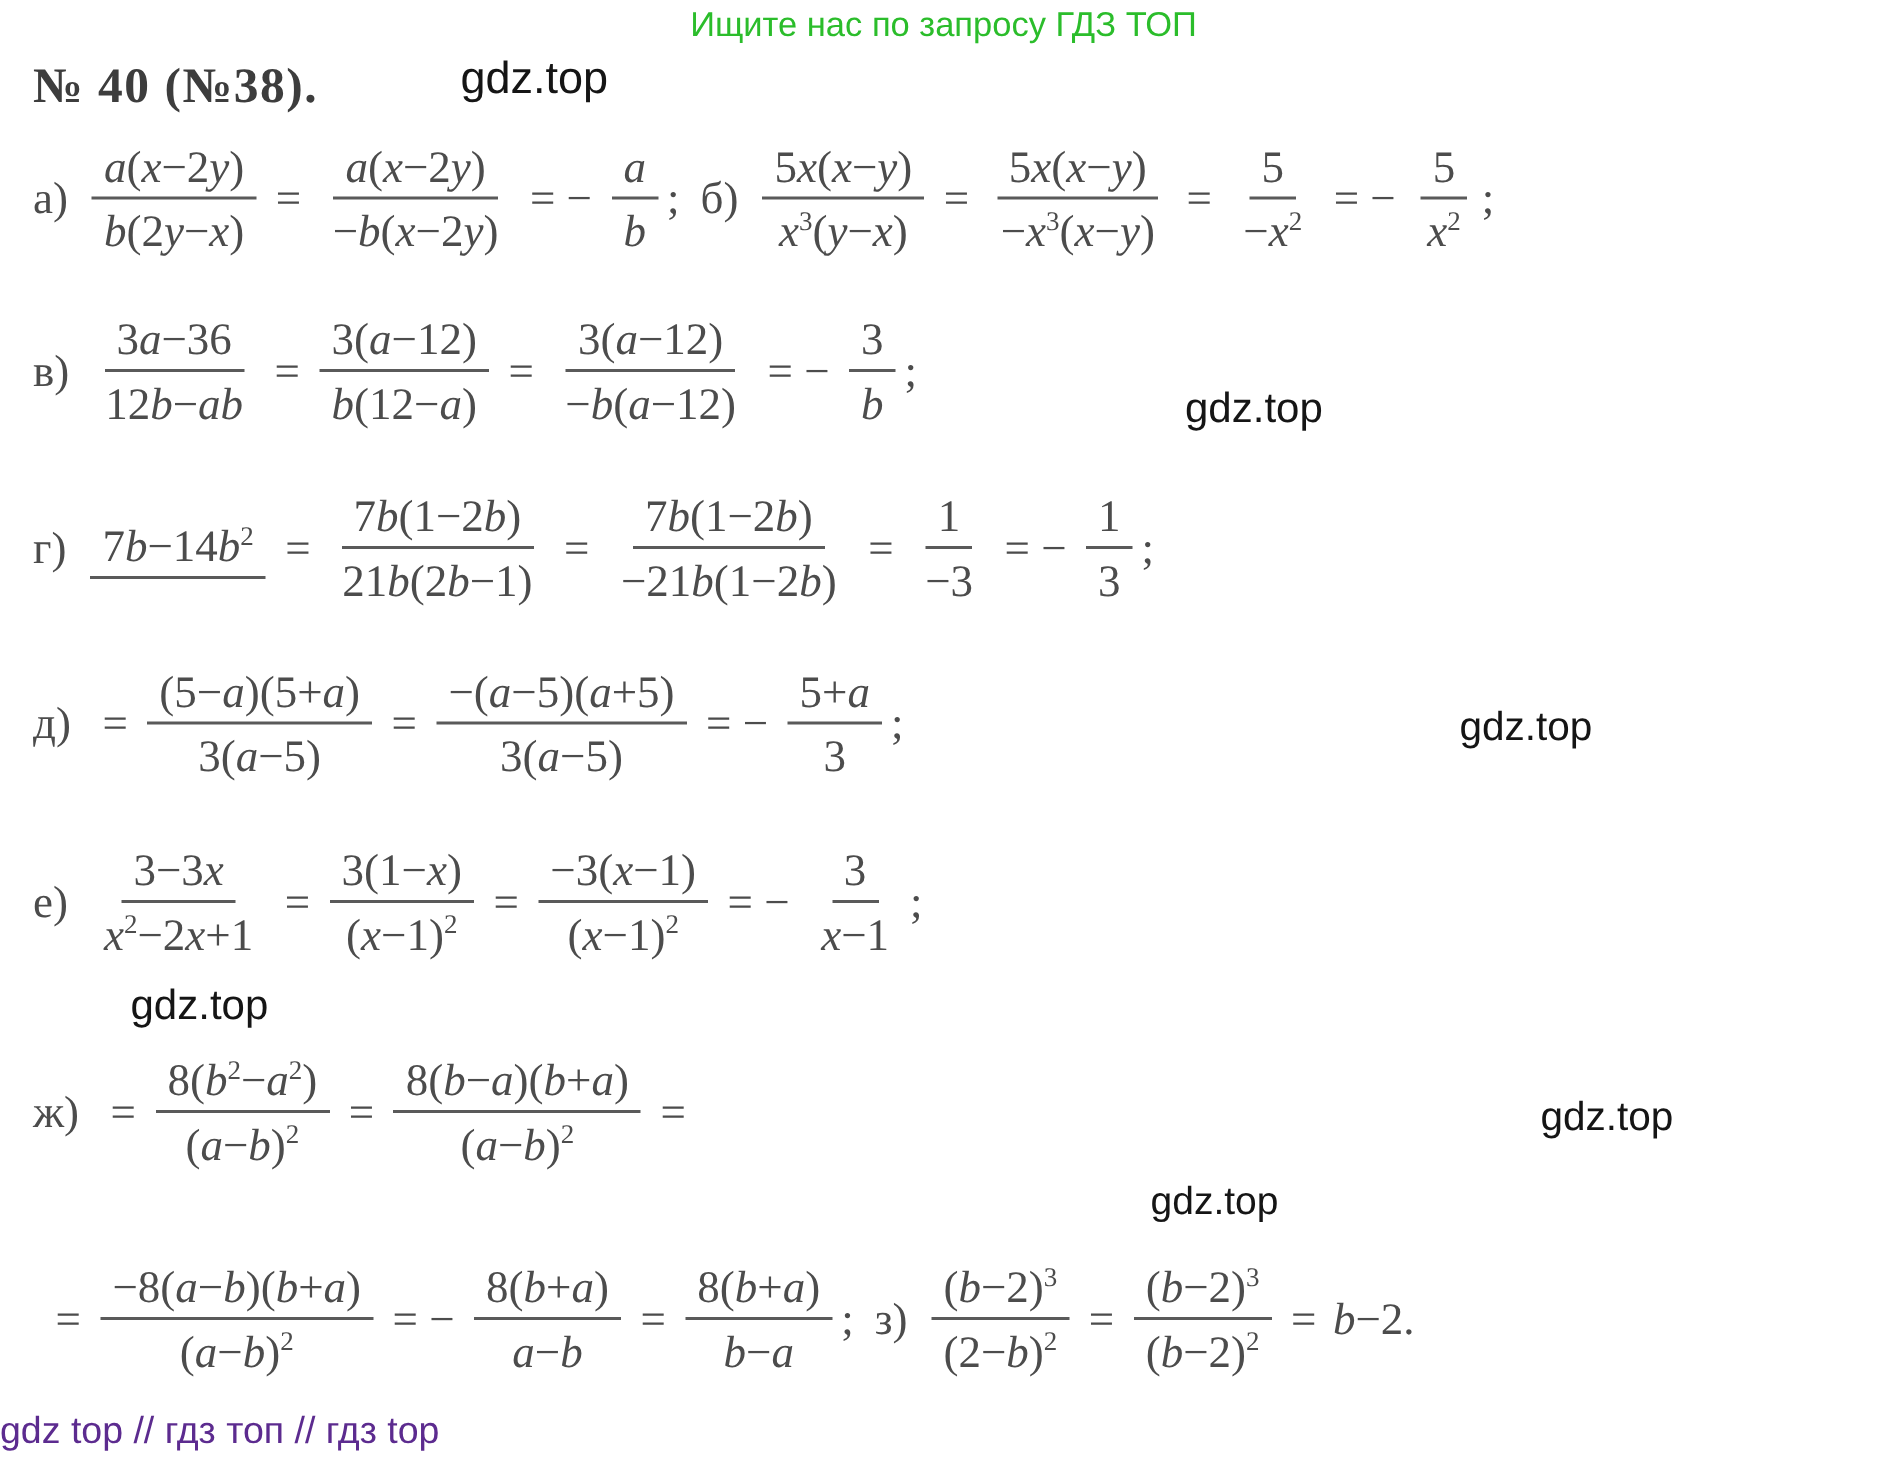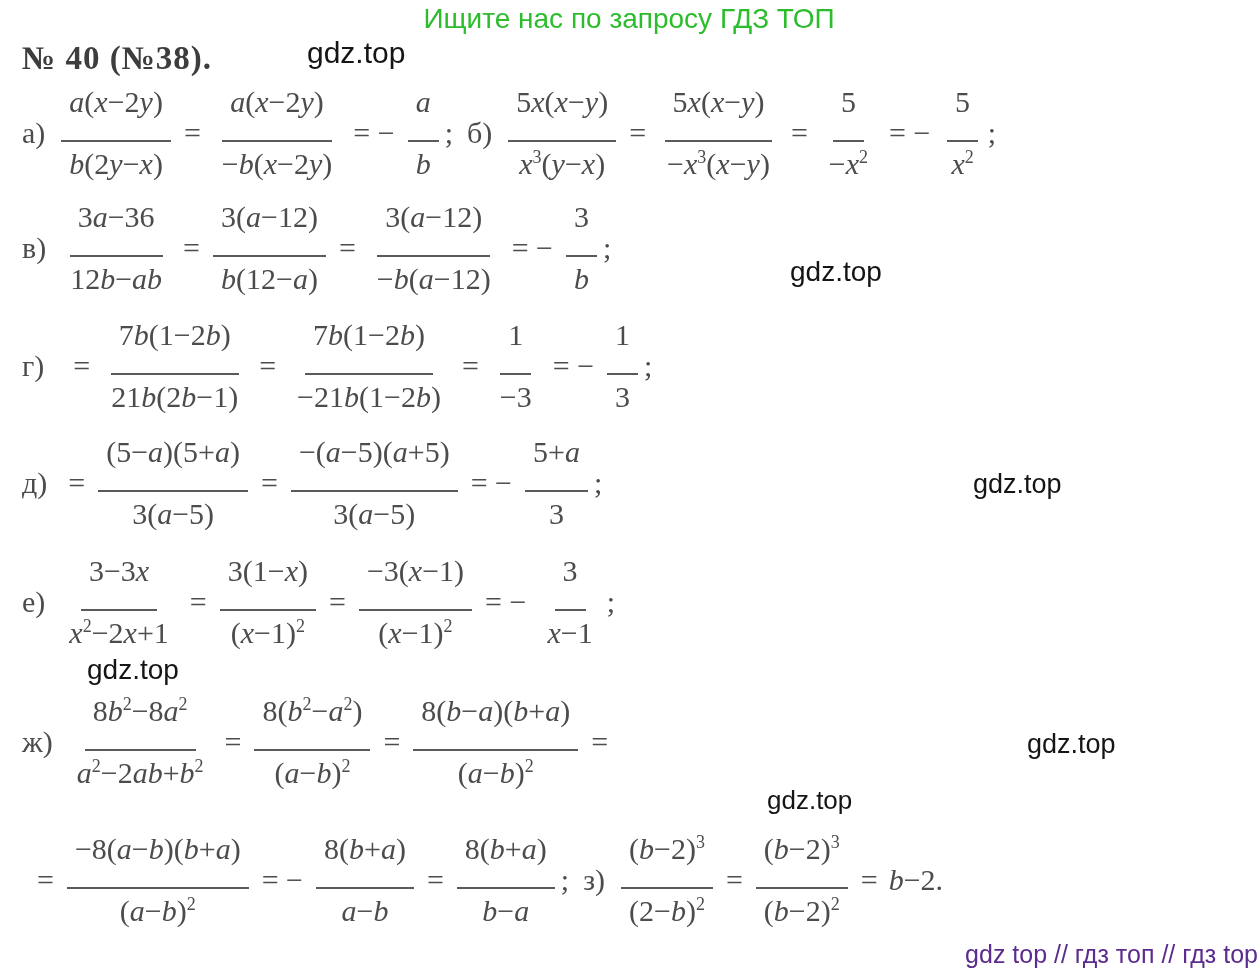--- a/index.html
+++ b/index.html
@@ -4,21 +4,21 @@
 <style>
   html,body{margin:0;padding:0;}
   body{
     width:1258px;height:976px;position:relative;overflow:hidden;
     background:#ffffff;
     font-family:"Liberation Serif", serif;
   }
   .banner{
     position:absolute;top:3px;left:0;width:1258px;text-align:center;
     font-family:"Liberation Sans", sans-serif;
-    font-size:28px;
+    font-size:23px;
   }
   .header{
     position:absolute;left:22px;top:28px;
     font-family:"Liberation Serif", serif;
     font-weight:bold;font-size:33px;letter-spacing:1px;
   }
   .watermark{
     position:absolute;
     font-family:"Liberation Sans", sans-serif;
     color:#151515;white-space:nowrap;
@@ -27,30 +27,30 @@
     position:absolute;display:flex;align-items:center;white-space:nowrap;
     height:114px;
     font-family:"Liberation Serif", serif;
     font-size:30px;color:#4c4c4c;
   }
   .frac{
     display:inline-flex;flex-direction:column;align-items:center;
     vertical-align:middle;margin:0 4px;
   }
   .frac .num,.frac .den{padding:2px 8px;line-height:1.12;text-align:center;}
-  .frac .num{border-bottom:2px solid #5a5a5a;padding-bottom:21px;}
+  .frac .num{border-bottom:2px solid #5a5a5a;padding-bottom:2px;}
   .frac .den{padding-top:5px;}
   .op{margin:0 9px;}
   .op.semi{margin:0 14px 0 2px;}
   .lab{margin-right:12px;font-style:normal;}
   .txt{margin-left:2px;}
   sup{font-size:60%;line-height:0;vertical-align:super;}
   i{font-style:italic;}
   .footer{
-    position:absolute;top:940px;left:0;width:1258px;text-align:right;
+    position:absolute;top:940px;left:0;width:1258px;text-align:left;
     font-family:"Liberation Sans", sans-serif;
     font-size:25px;
   }
 </style>
 </head>
 <body>
 
 <div class="banner" style="color: rgb(43, 189, 43);">Ищите нас по запросу ГДЗ ТОП</div>
 
 <div class="header" style="color: rgb(61, 61, 61); margin-top: 12px;">№ 40 (№38).</div>
@@ -123,20 +123,21 @@
       <span class="op">= −</span>
       <span class="frac">
         <span class="num">3</span>
         <span class="den"><i>b</i></span>
       </span>
       <span class="op semi">;</span>
     </div>
     <div class="math-row" style="left: 22px; top: 309px; color: rgb(76, 76, 76);">
       <span class="lab">г)</span>
       <span class="frac">
+        <span class="num">7<i>b</i>−14<i>b</i><sup>2</sup></span>
       </span>
       <span class="op">=</span>
       <span class="frac">
         <span class="num">7<i>b</i>(1−2<i>b</i>)</span>
         <span class="den">21<i>b</i>(2<i>b</i>−1)</span>
       </span>
       <span class="op">=</span>
       <span class="frac">
         <span class="num">7<i>b</i>(1−2<i>b</i>)</span>
         <span class="den">−21<i>b</i>(1−2<i>b</i>)</span>
@@ -190,24 +191,20 @@
       </span>
       <span class="op">= −</span>
       <span class="frac">
         <span class="num">3</span>
         <span class="den"><i>x</i>−1</span>
       </span>
       <span class="op semi">;</span>
     </div>
     <div class="math-row" style="left: 22px; top: 685px; color: rgb(76, 76, 76);">
       <span class="lab">ж)</span>
-      <span class="frac">
-        <span class="num">8<i>b</i><sup>2</sup>−8<i>a</i><sup>2</sup></span>
-        <span class="den"><i>a</i><sup>2</sup>−2<i>a</i><i>b</i>+<i>b</i><sup>2</sup></span>
-      </span>
       <span class="op">=</span>
       <span class="frac">
         <span class="num">8(<i>b</i><sup>2</sup>−<i>a</i><sup>2</sup>)</span>
         <span class="den">(<i>a</i>−<i>b</i>)<sup>2</sup></span>
       </span>
       <span class="op">=</span>
       <span class="frac">
         <span class="num">8(<i>b</i>−<i>a</i>)(<i>b</i>+<i>a</i>)</span>
         <span class="den">(<i>a</i>−<i>b</i>)<sup>2</sup></span>
       </span>

